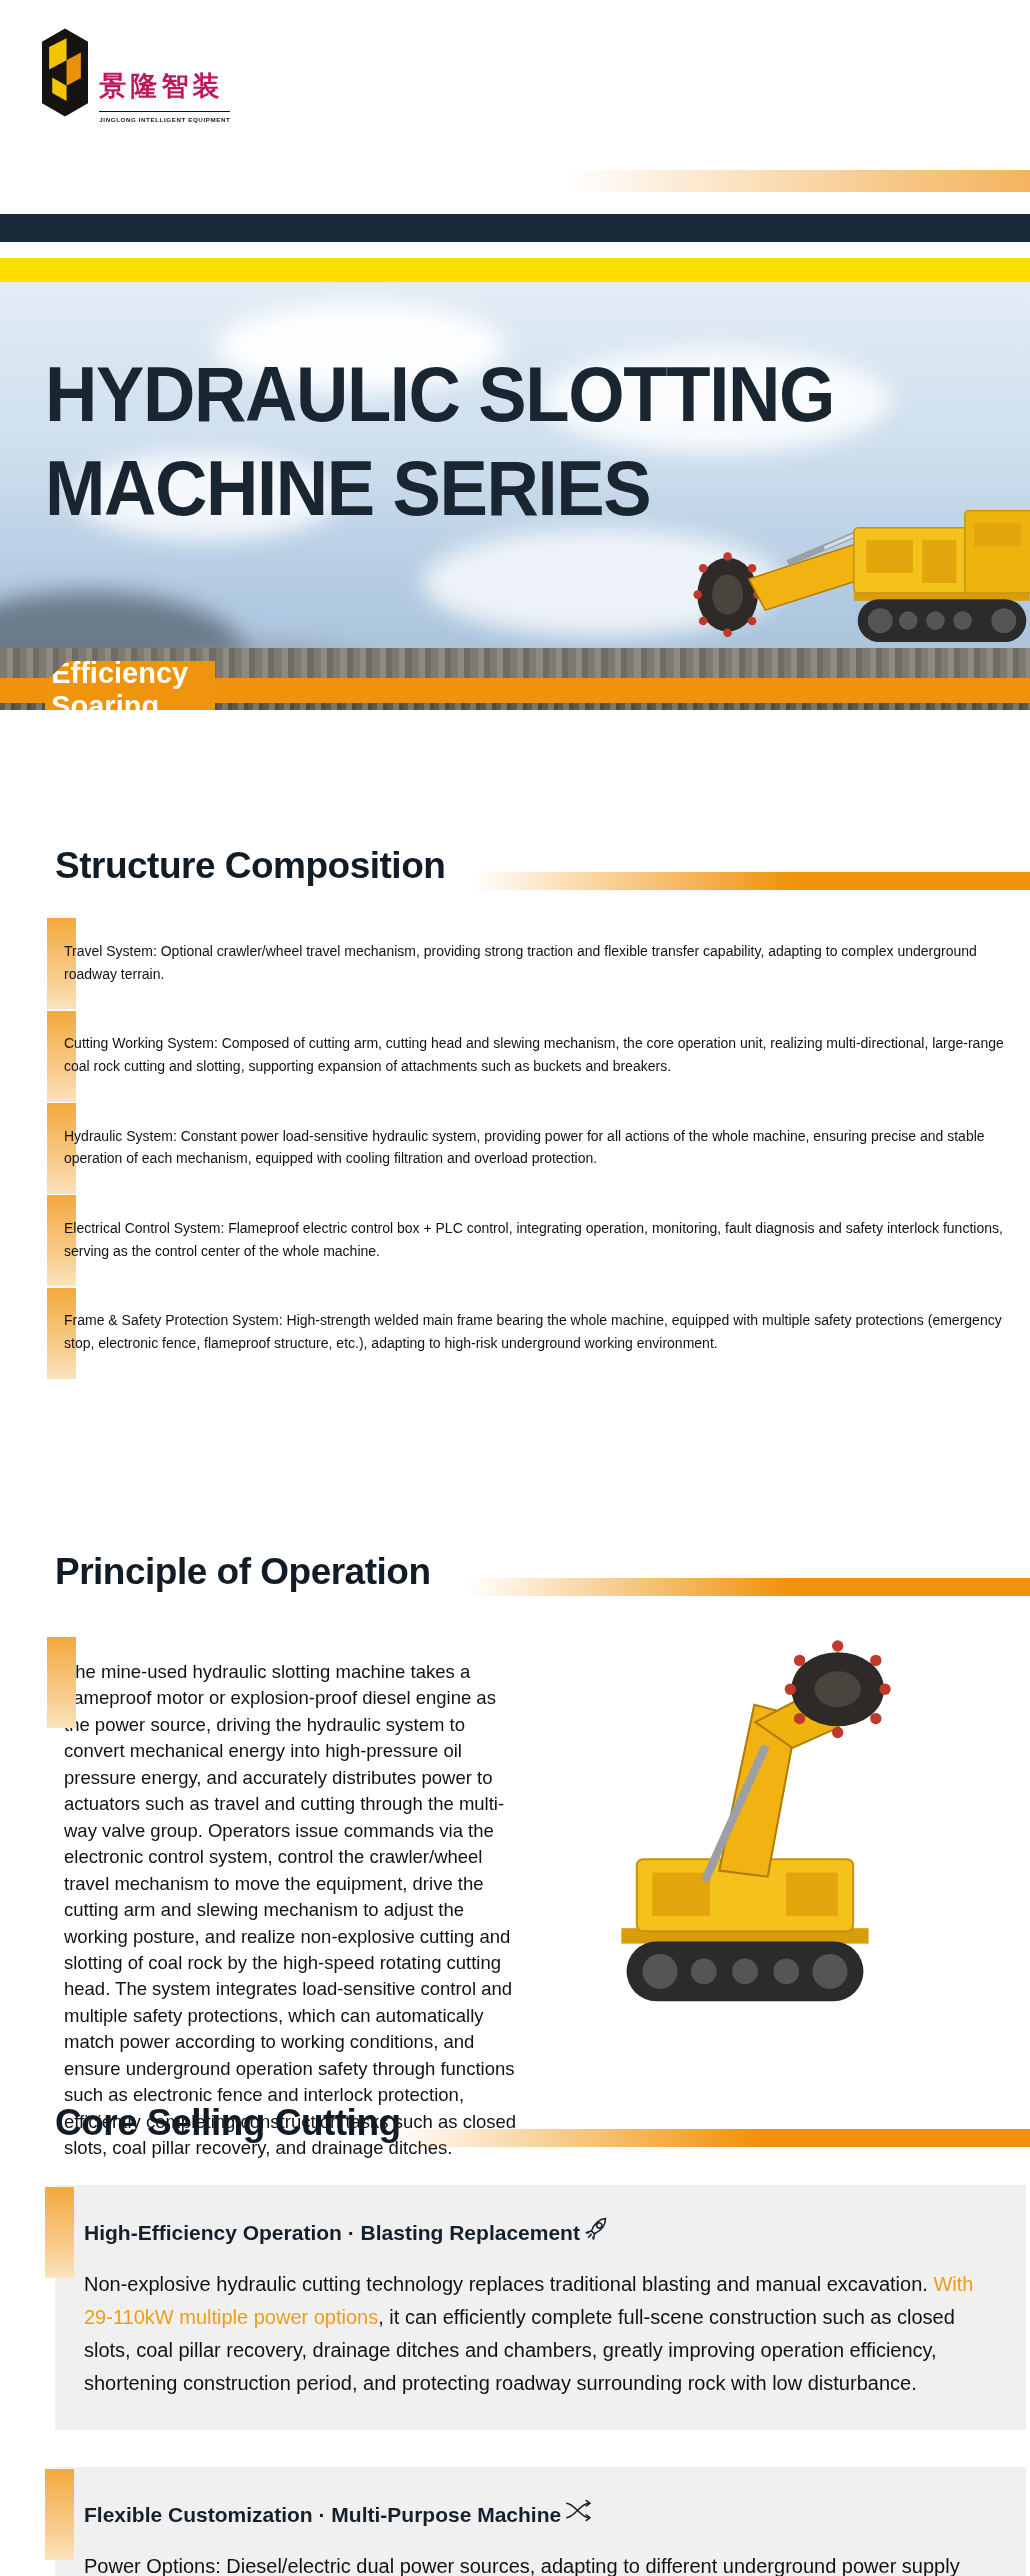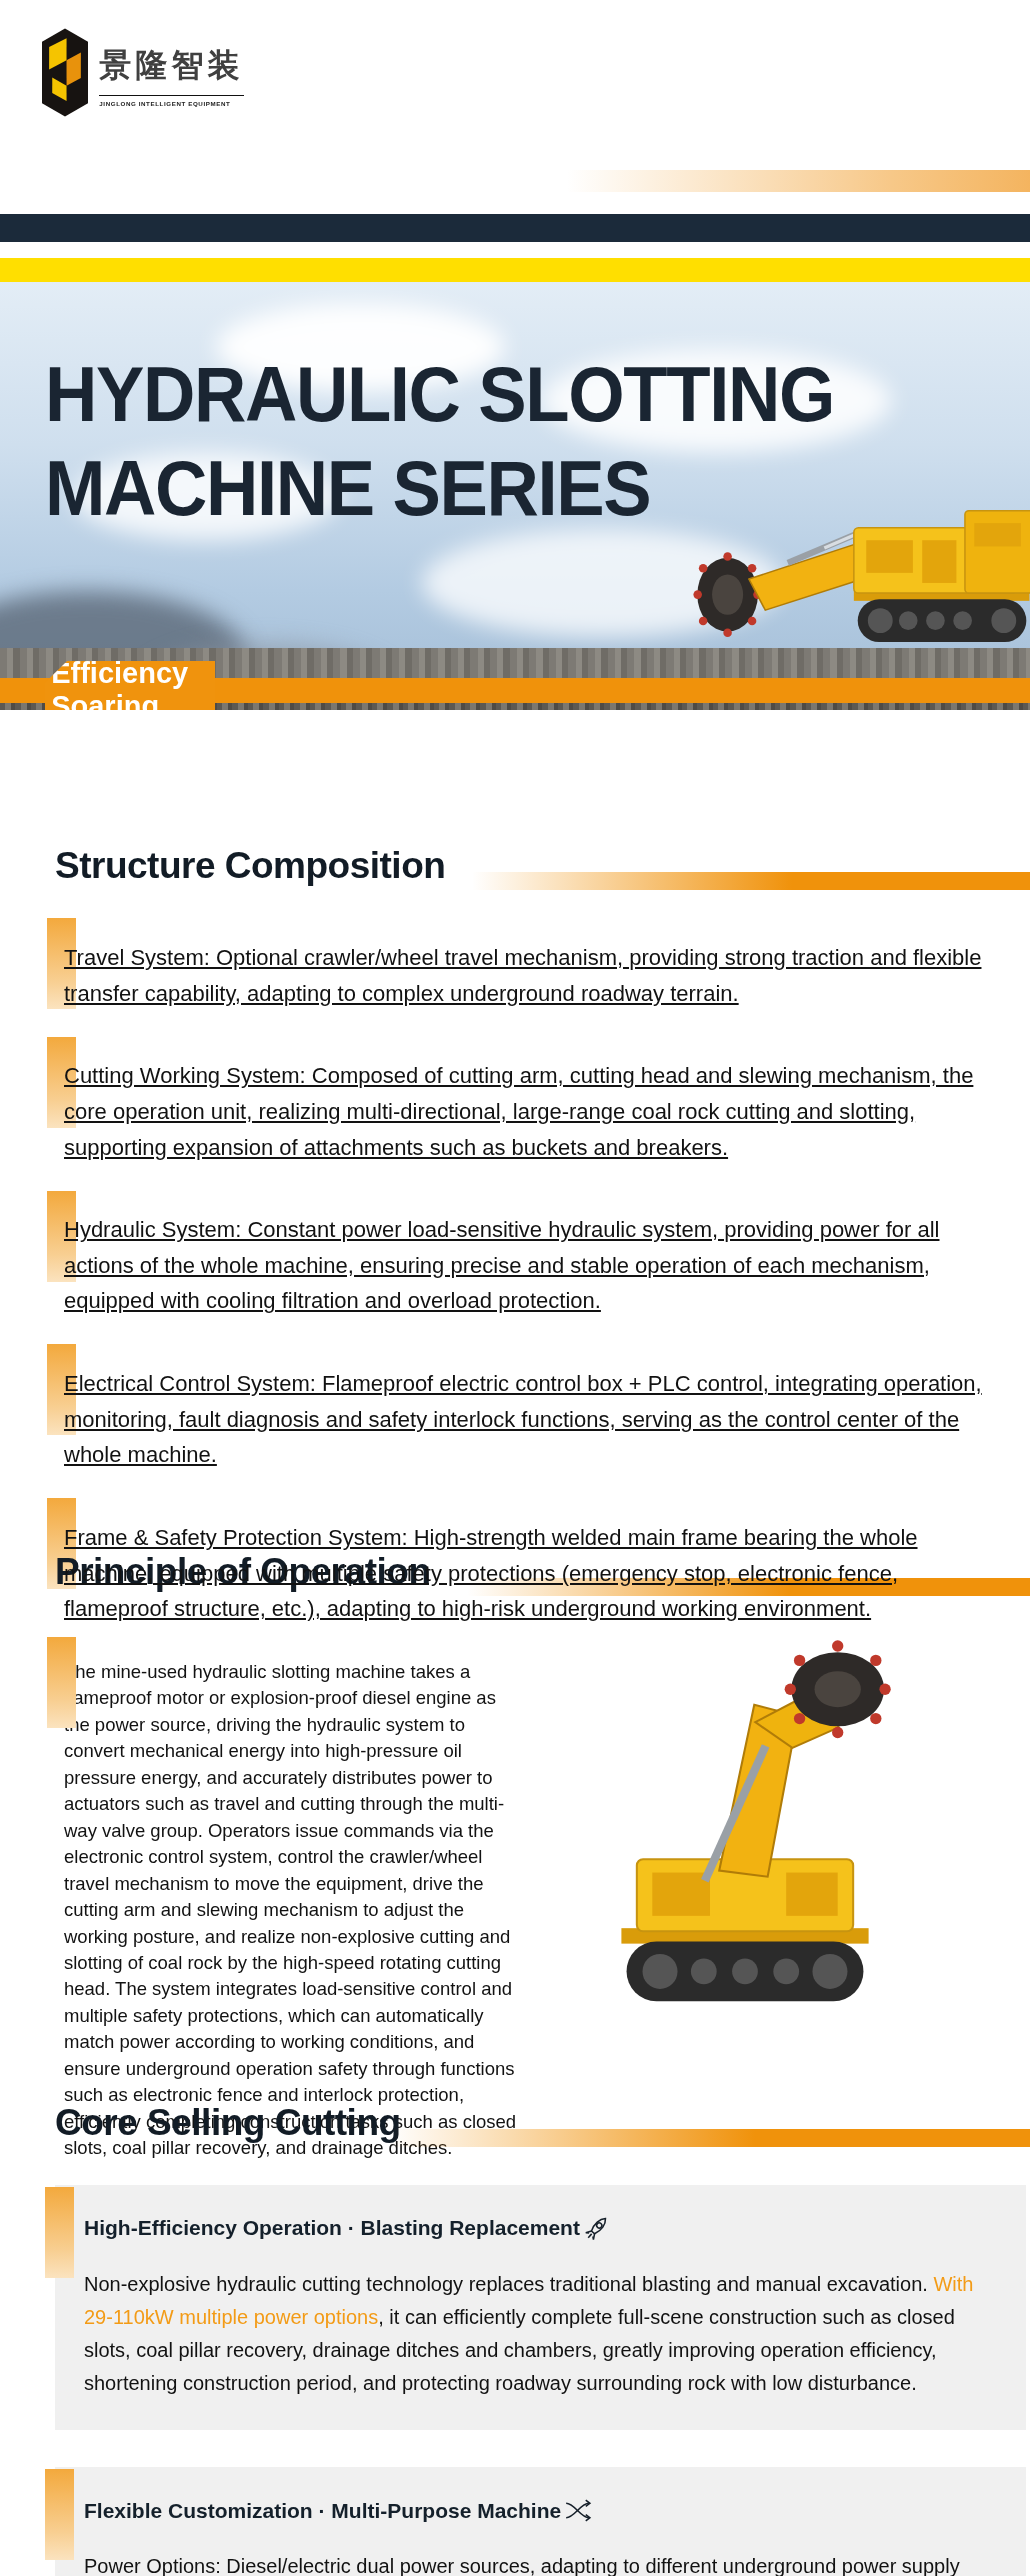--- a/index.html
+++ b/index.html
@@ -4,21 +4,21 @@
 <style>
   html,body{margin:0;padding:0;}
   body{
     width:1030px;height:4088px;position:relative;background:#ffffff;
     font-family:"Liberation Sans", sans-serif;color:#151515;overflow:hidden;
   }
   
   .logo-wrap{position:absolute;left:42px;top:28px;display:flex;gap:11.3px;}
   .logo-mark{width:46px;height:89px;}
   .logo-texts{padding-top:15.5px;}
-  .logo-cn{font-size:32px;font-weight:800;letter-spacing:4.1px;color:#404040;font-family:"DejaVu Sans",sans-serif;}
+  .logo-cn{font-size:27px;font-weight:800;letter-spacing:4.1px;color:#be185d;font-family:"DejaVu Sans",sans-serif;margin-top:24px;}
   .logo-en{font-size:6.2px;font-weight:700;letter-spacing:0.6px;color:#222;margin-top:7.2px;border-top:1.5px solid #111;padding-top:4.1px;}
   .pale-strip{position:absolute;top:170px;left:567px;width:464px;height:22px;
     background:linear-gradient(90deg,rgba(249,200,136,0) 0%,#f7c888 70%,#f4b45f 100%);}
   .navy-band{position:absolute;top:214px;left:0;width:1030px;height:28px;background:#1b2a3a;}
   .yellow-band{position:absolute;top:258px;left:0;width:1030px;height:25px;background:#ffdf00;}
   
   .hero{position:absolute;top:282px;left:0;width:1030px;height:428px;
     background:linear-gradient(180deg,#e3edf6 0%,#cfdfee 38%,#b3cbe2 72%,#a3bdd6 100%);overflow:hidden;}
   .cloud{position:absolute;border-radius:50%;filter:blur(11.3px);}
   .c1{left:216px;top:20.6px;width:289px;height:88px;background:rgba(255,255,255,.95);}
@@ -40,30 +40,30 @@
   .badge span{color:#fff;font-size:29px;font-weight:700;}
   .hero-machine{position:absolute;right:-15.5px;top:165px;width:361px;height:202px;}
   
   .sec{position:absolute;left:0;width:1030px;padding-left:24px;}
   .sec-head{position:relative;height:62px;margin-left:31px;}
   .sec-head h2{margin:0;font-size:37px;font-weight:800;color:#121c26;letter-spacing:-0.5px;display:inline-block;}
   .head-bar{position:absolute;top:27px;right:0px;height:17.5px;
     background:linear-gradient(90deg,rgba(240,146,11,0) 0%,#f0920b 55%,#f0920b 100%);}
   
   .items{margin:33px 0 0 40px;width:943px;}
-  .item{position:relative;margin-bottom:47px;font-size:22px;line-height:1.62;color:#121212;text-decoration:underline;}
+  .item{position:relative;margin-bottom:47px;font-size:14px;line-height:1.62;color:#121212;}
   .bullet{position:absolute;left:-17.5px;top:-21.6px;width:29px;height:91px;z-index:0;
     background:linear-gradient(180deg,#f3a93d 0%,#f8cf92 70%,#fbe3bf 100%);}
   .item p,.card p{position:relative;z-index:1;margin:0;}
   
   .principle-body{position:relative;margin:46px 0 0 40px;width:453px;font-size:18.5px;line-height:1.43;color:#121212;}
   .principle-img{position:absolute;right:113px;top:62px;width:392px;height:412px;}
   
   .card{position:relative;background:#f0f0f0;margin:0 28px 37px 31px;padding:27px 31px 30px 29px;}
-  .card-title-row{position:relative;display:flex;align-items:center;gap:0;margin-bottom:23px;}
+  .card-title-row{position:relative;display:flex;align-items:flex-end;gap:0;margin-bottom:23px;}
   .card-title-row .bullet{left:-39px;top:-25px;}
   .card h3{margin:0;font-size:21px;font-weight:700;color:#14202b;position:relative;z-index:1;}
   .card-icon{width:33px;height:33px;flex:0 0 auto;}
   .card p{font-size:20px;line-height:1.66;color:#121212;margin-top:20px;}
   .hl{color:#f39b16;}
 </style>
 </head>
 <body>
 
 <svg width="0" height="0" style="position:absolute">

